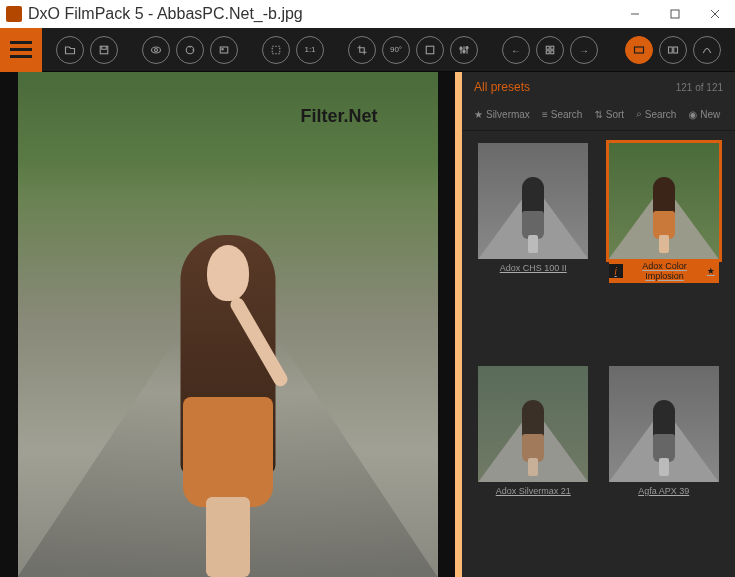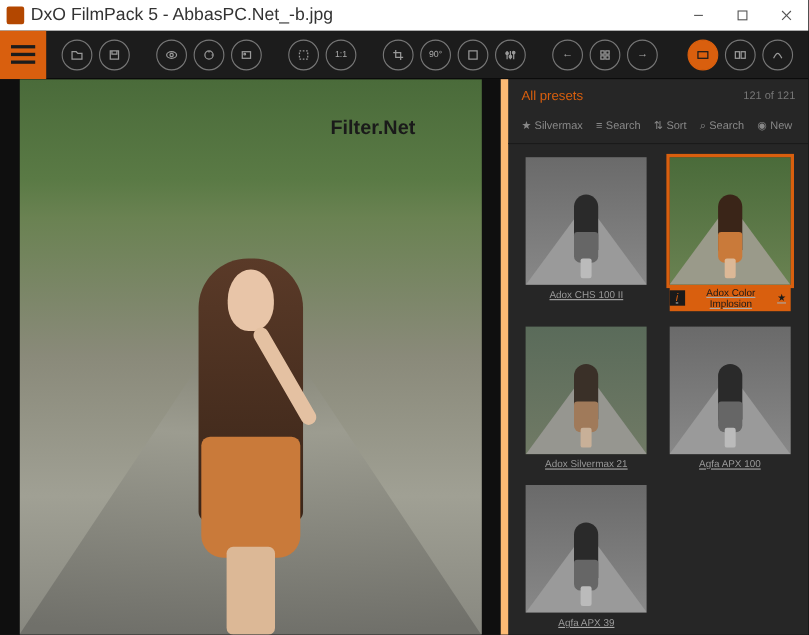--- a/index.html
+++ b/index.html
@@ -497,28 +497,17 @@
         </div>
         <div class="preset">
           <div class="thumb bw">
             <div class="t-road"></div>
             <div class="t-fig">
               <div class="t-hair"></div>
               <div class="t-dress"></div>
               <div class="t-legs"></div>
             </div>
           </div>
-          <div class="label">Agfa APX 100</div>
-        </div>
-        <div class="preset">
-          <div class="thumb bw">
-            <div class="t-road"></div>
-            <div class="t-fig">
-              <div class="t-hair"></div>
-              <div class="t-dress"></div>
-              <div class="t-legs"></div>
-            </div>
-          </div>
           <div class="label">Agfa APX 39</div>
         </div>
       </div>
   </div>
 </div>
 
 </body></html>

